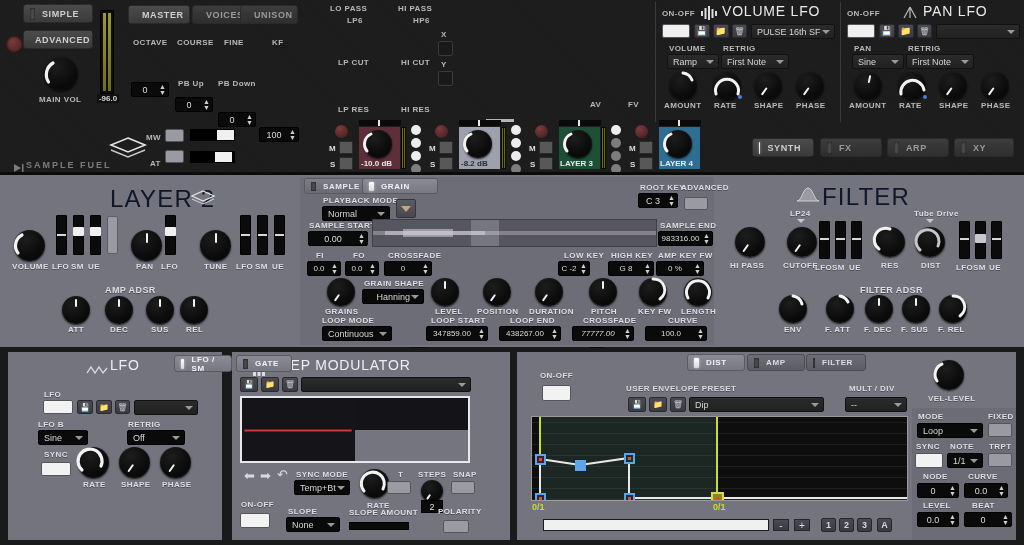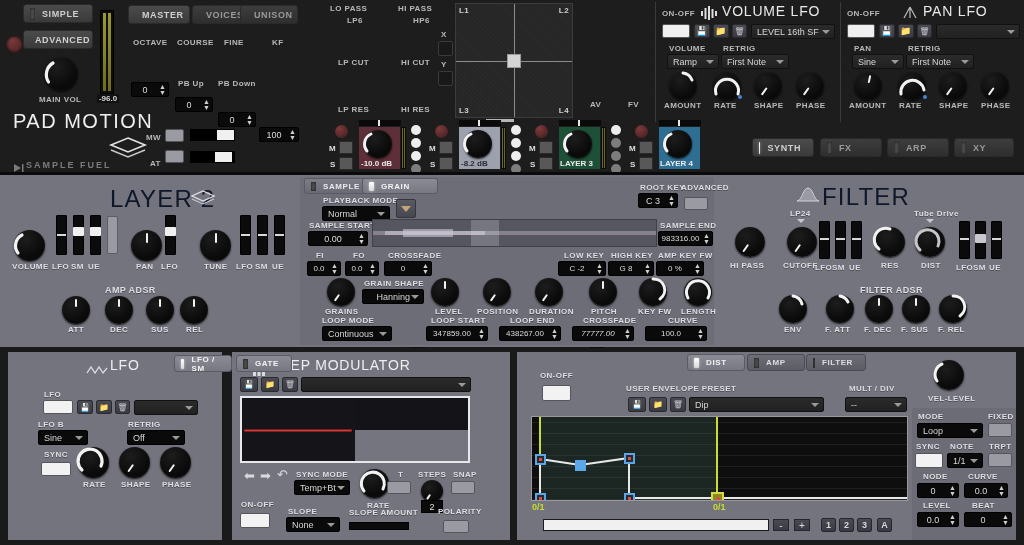--- a/index.html
+++ b/index.html
@@ -128,21 +128,20 @@
         </svg>
     </div>
     <div class="abs lbl" style="left:39px;top:95px;">MAIN VOL</div>
 
     <div class="abs meterbox" style="left:100px;top:10px;width:14px;height:84px;padding:2px;display:flex;gap:2px;">
       <div style="flex:1;background:linear-gradient(#9a9a30,#6c6c1e);"></div>
       <div style="flex:1;background:linear-gradient(#9a9a30,#6c6c1e);"></div>
     </div>
     <div class="abs" style="left:97px;top:94px;width:22px;font-size:8px;font-weight:bold;color:#d6d6d6;text-align:center;background:#111;">-96.0</div>
 
-    <div class="abs brand1" style="left:13px;top:110px;">PAD MOTION</div>
     <div class="abs" style="left:108px;top:136px;">
       <svg width="40" height="26" viewBox="0 0 40 26">
           <polygon points="20,2 37,9 20,16 3,9" fill="none" stroke="#e4e4e4" stroke-width="1.6"></polygon>
           <polyline points="3,14 20,21 37,14" fill="none" stroke="#c8c8c8" stroke-width="1.4"></polyline>
         </svg>
     </div>
     <div class="abs brand3" style="left:26px;top:160px;">SAMPLE FUEL</div>
     <div class="abs" style="left:13px;top:159px;">
       <svg width="11" height="10" viewBox="0 0 11 10">
           <path d="M1 1 L8 5 L1 9 Z" fill="#7b7b7b"></path>
@@ -233,30 +232,20 @@
     <div class="abs knob" style="left:403px;top:74px;width:30px;height:30px;">
       <div class="tick" style="height:10px;transform:rotate(215deg);transform-origin:50% 12px;"></div>
     </div>
     <div class="abs lbl" style="left:401px;top:105px;">HI RES</div>
 
     <div class="abs lbl" style="left:441px;top:30px;">X</div>
     <div class="abs" style="left:438px;top:41px;width:15px;height:15px;background:#191919;border:1px solid #3a3a3a;border-radius:2px;"></div>
     <div class="abs lbl" style="left:441px;top:60px;">Y</div>
     <div class="abs" style="left:438px;top:71px;width:15px;height:15px;background:#191919;border:1px solid #3a3a3a;border-radius:2px;"></div>
 
-    <div class="abs" style="left:455px;top:3px;width:118px;height:115px;background:#262626;border:1px solid #3c3c3c;
-                background-image:repeating-linear-gradient(45deg,rgba(255,255,255,.02) 0 1px,transparent 1px 3px);">
-      <div style="position:absolute;left:0;right:0;top:50%;height:1px;background:#8c8c8c;"></div>
-      <div style="position:absolute;top:0;bottom:0;left:50%;width:1px;background:#8c8c8c;"></div>
-      <span class="lbl" style="position:absolute;left:3px;top:2px;color:#cfcfcf;">L1</span>
-      <span class="lbl" style="position:absolute;right:3px;top:2px;color:#cfcfcf;">L2</span>
-      <span class="lbl" style="position:absolute;left:3px;bottom:2px;color:#cfcfcf;">L3</span>
-      <span class="lbl" style="position:absolute;right:3px;bottom:2px;color:#cfcfcf;">L4</span>
-      <div style="position:absolute;left:50%;top:50%;width:14px;height:14px;margin:-7px 0 0 -7px;background:#d4d4d4;border:1px solid #9a9a9a;"></div>
-    </div>
     <div class="abs" style="left:486px;top:119px;width:28px;height:3px;background:#b5b5b5;"></div>
 
     <div class="abs slider-v" style="left:590px;top:5px;width:13px;height:92px;">
       <div class="hd" style="top:41px;"></div>
     </div>
     <div class="abs lbl" style="left:590px;top:100px;">AV</div>
     <div class="abs slider-v" style="left:628px;top:5px;width:13px;height:92px;">
       <div class="hdl" style="top:43px;"></div>
     </div>
     <div class="abs lbl" style="left:628px;top:100px;">FV</div>
@@ -382,21 +371,21 @@
             <rect x="15" y="6" width="2" height="5" fill="#ddd"></rect>
           </svg>
       </span>
       <span class="lfopanel-title" style="position:absolute;left:66px;top:1px;">VOLUME LFO</span>
 
       <div class="pad" style="position:absolute;left:6px;top:22px;width:28px;height:14px;background:#f0f0f0;"></div>
       <div class="iconbtn" style="position:absolute;left:38px;top:22px;width:16px;height:14px;font-size:9px;">💾</div>
       <div class="iconbtn" style="position:absolute;left:57px;top:22px;width:16px;height:14px;font-size:9px;">📁</div>
       <div class="iconbtn" style="position:absolute;left:76px;top:22px;width:15px;height:14px;font-size:8px;">🗑</div>
       <div class="dropdown ddflat" style="position:absolute;left:95px;top:22px;width:84px;">
-        <span>LEVEL 16th SF</span>
+        <span>PULSE 16th SF</span>
       </div>
 
       <span class="lbl" style="position:absolute;left:13px;top:42px;">VOLUME</span>
       <div class="dropdown ddflat" style="position:absolute;left:11px;top:52px;width:52px;">
         <span>Ramp</span>
       </div>
       <span class="lbl" style="position:absolute;left:67px;top:42px;">RETRIG</span>
       <div class="dropdown ddflat" style="position:absolute;left:65px;top:52px;width:68px;">
         <span>First Note</span>
       </div>
@@ -623,21 +612,21 @@
         <span>0.0</span>
           <span class="spin">▲<br>▼</span>
       </div>
       <span class="lbl lbl-d" style="position:absolute;left:88px;top:74px;">CROSSFADE</span>
       <div class="numfield" style="position:absolute;left:84px;top:84px;width:48px;font-size:8px;">
         <span>0</span>
           <span class="spin">▲<br>▼</span>
       </div>
 
       <span class="lbl lbl-d" style="position:absolute;left:264px;top:74px;">LOW KEY</span>
-      <div class="numfield" style="position:absolute;left:258px;top:84px;width:48px;font-size:8px;">
+      <div class="numfield" style="position:absolute;left:258px;top:84px;width:32px;font-size:8px;">
         <span>C -2</span>
           <span class="spin">▲<br>▼</span>
       </div>
       <span class="lbl lbl-d" style="position:absolute;left:311px;top:74px;">HIGH KEY</span>
       <div class="numfield" style="position:absolute;left:308px;top:84px;width:46px;font-size:8px;">
         <span>G 8</span>
           <span class="spin">▲<br>▼</span>
       </div>
       <span class="lbl lbl-d" style="position:absolute;left:358px;top:74px;">AMP KEY FW</span>
       <div class="numfield" style="position:absolute;left:356px;top:84px;width:48px;font-size:8px;">

